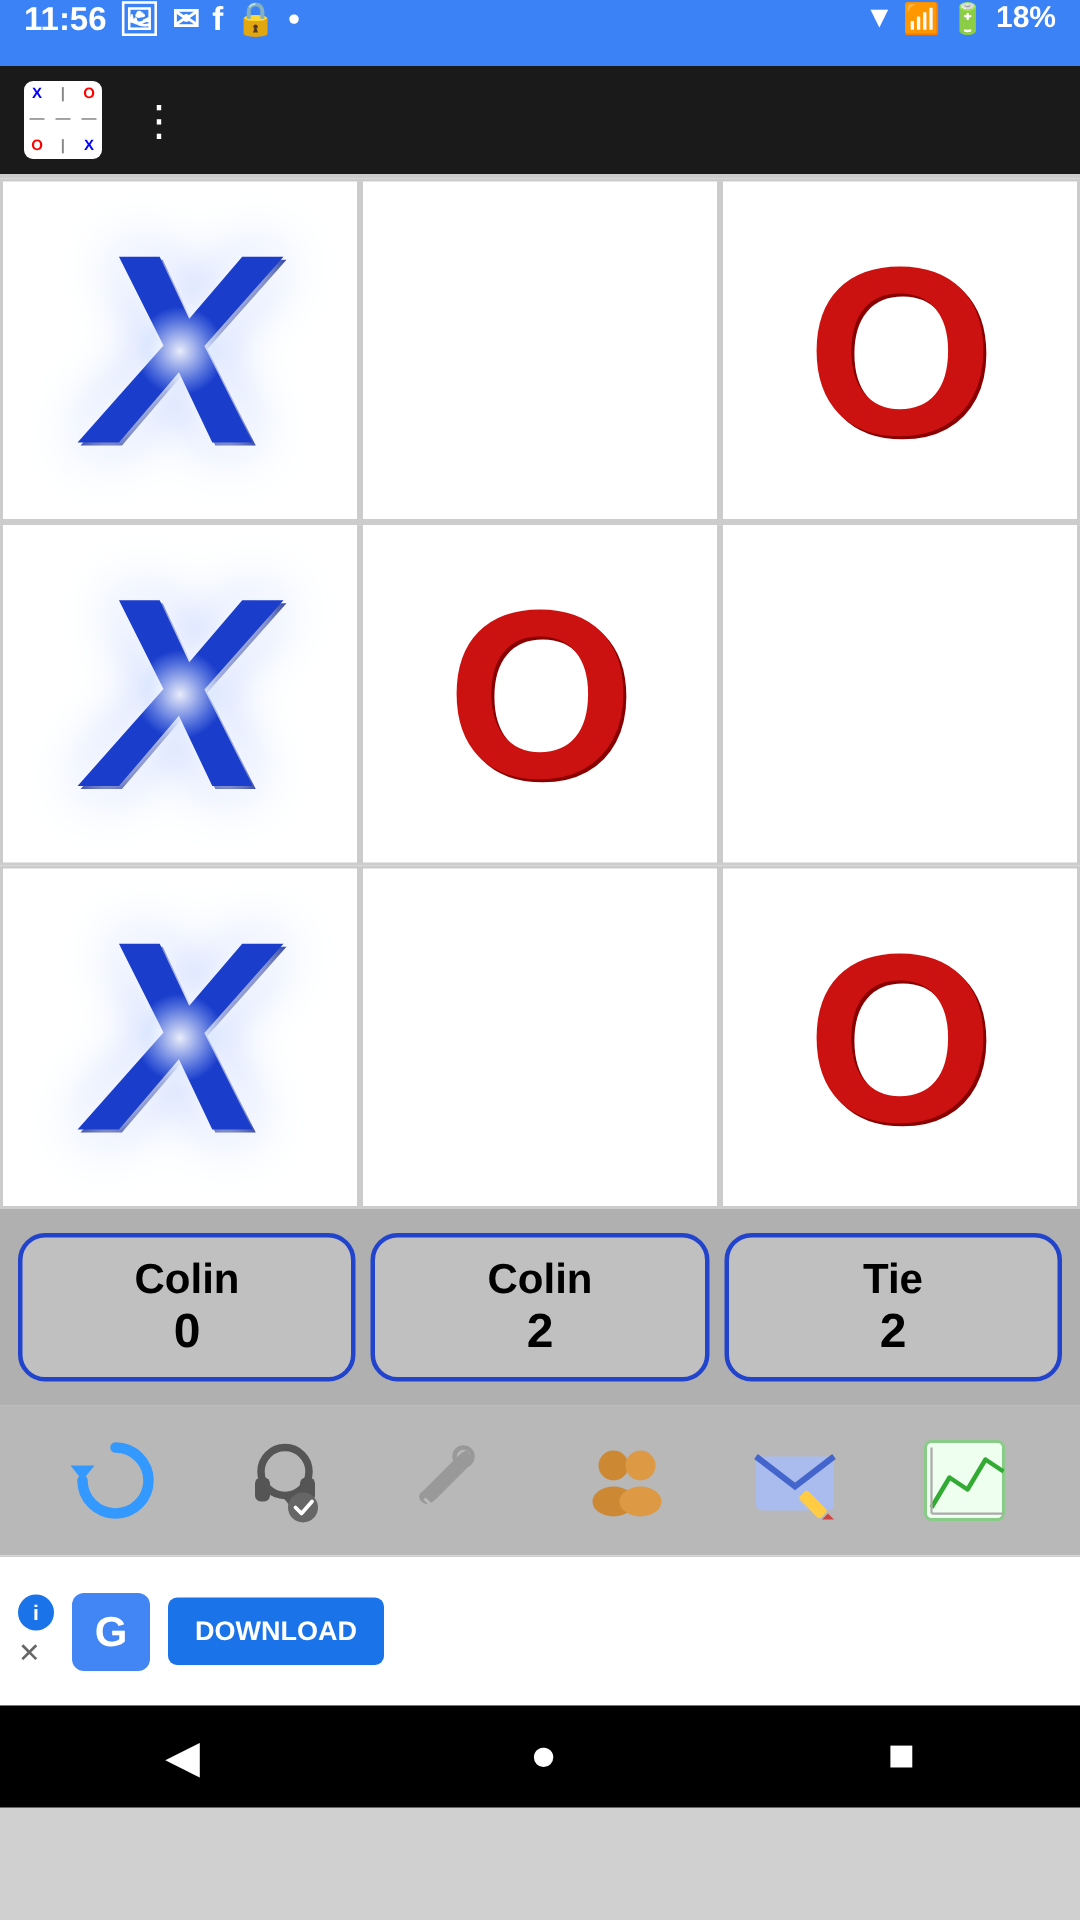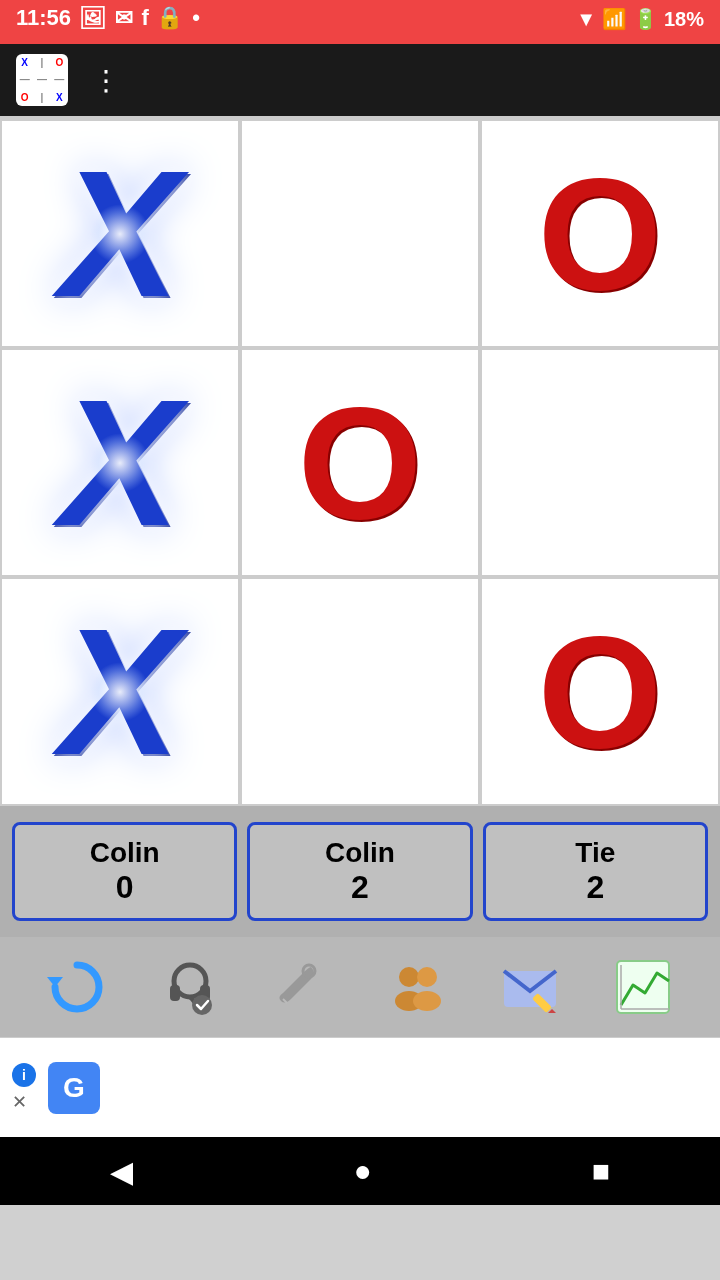--- a/index.html
+++ b/index.html
@@ -8,27 +8,27 @@
       height: 1280px;
       background: #d0d0d0;
       font-family: Arial, sans-serif;
       overflow: hidden;
       display: flex;
       flex-direction: column;
     }
 
     
     .status-bar {
-      background: #ef4444;
+      background: #3b82f6;
       color: #fff;
       height: 44px;
       display: flex;
-      align-items: flex-end;
+      align-items: flex-start;
       justify-content: space-between;
-      padding: 13px 16px;
+      padding: 0 16px;
       font-size: 22px;
       font-weight: bold;
       flex-shrink: 0;
     }
     .status-left { display: flex; align-items: center; gap: 8px; }
     .status-right { display: flex; align-items: center; gap: 6px; font-size: 20px; }
 
     
     .app-bar {
       background: #1a1a1a;
@@ -127,21 +127,21 @@
       background: #b0b0b0;
       padding: 16px 12px;
       display: flex;
       gap: 10px;
       flex-shrink: 0;
     }
     .score-card {
       flex: 1;
       background: #c0c0c0;
       border: 3px solid #2244cc;
-      border-radius: 8px;
+      border-radius: 18px;
       display: flex;
       flex-direction: column;
       align-items: center;
       justify-content: center;
       padding: 12px 8px;
     }
     .score-name {
       font-size: 28px;
       font-weight: bold;
       color: #000;
@@ -392,19 +392,20 @@
     </svg>
   </div>
 </div>
 
 <div class="ad-banner">
   <div style="display:flex;flex-direction:column;gap:4px;align-items:flex-start;flex-shrink:0;">
     <div class="ad-info-btn">i</div>
     <div class="ad-close-btn">✕</div>
   </div>
   <div class="ad-logo">G</div>
+  <button class="ad-download-btn">DOWNLOAD</button>
 </div>
 
 <div class="nav-bar">
   <span class="nav-btn">◀</span>
   <span class="nav-btn">●</span>
   <span class="nav-btn">■</span>
 </div>
 
 </body></html>

